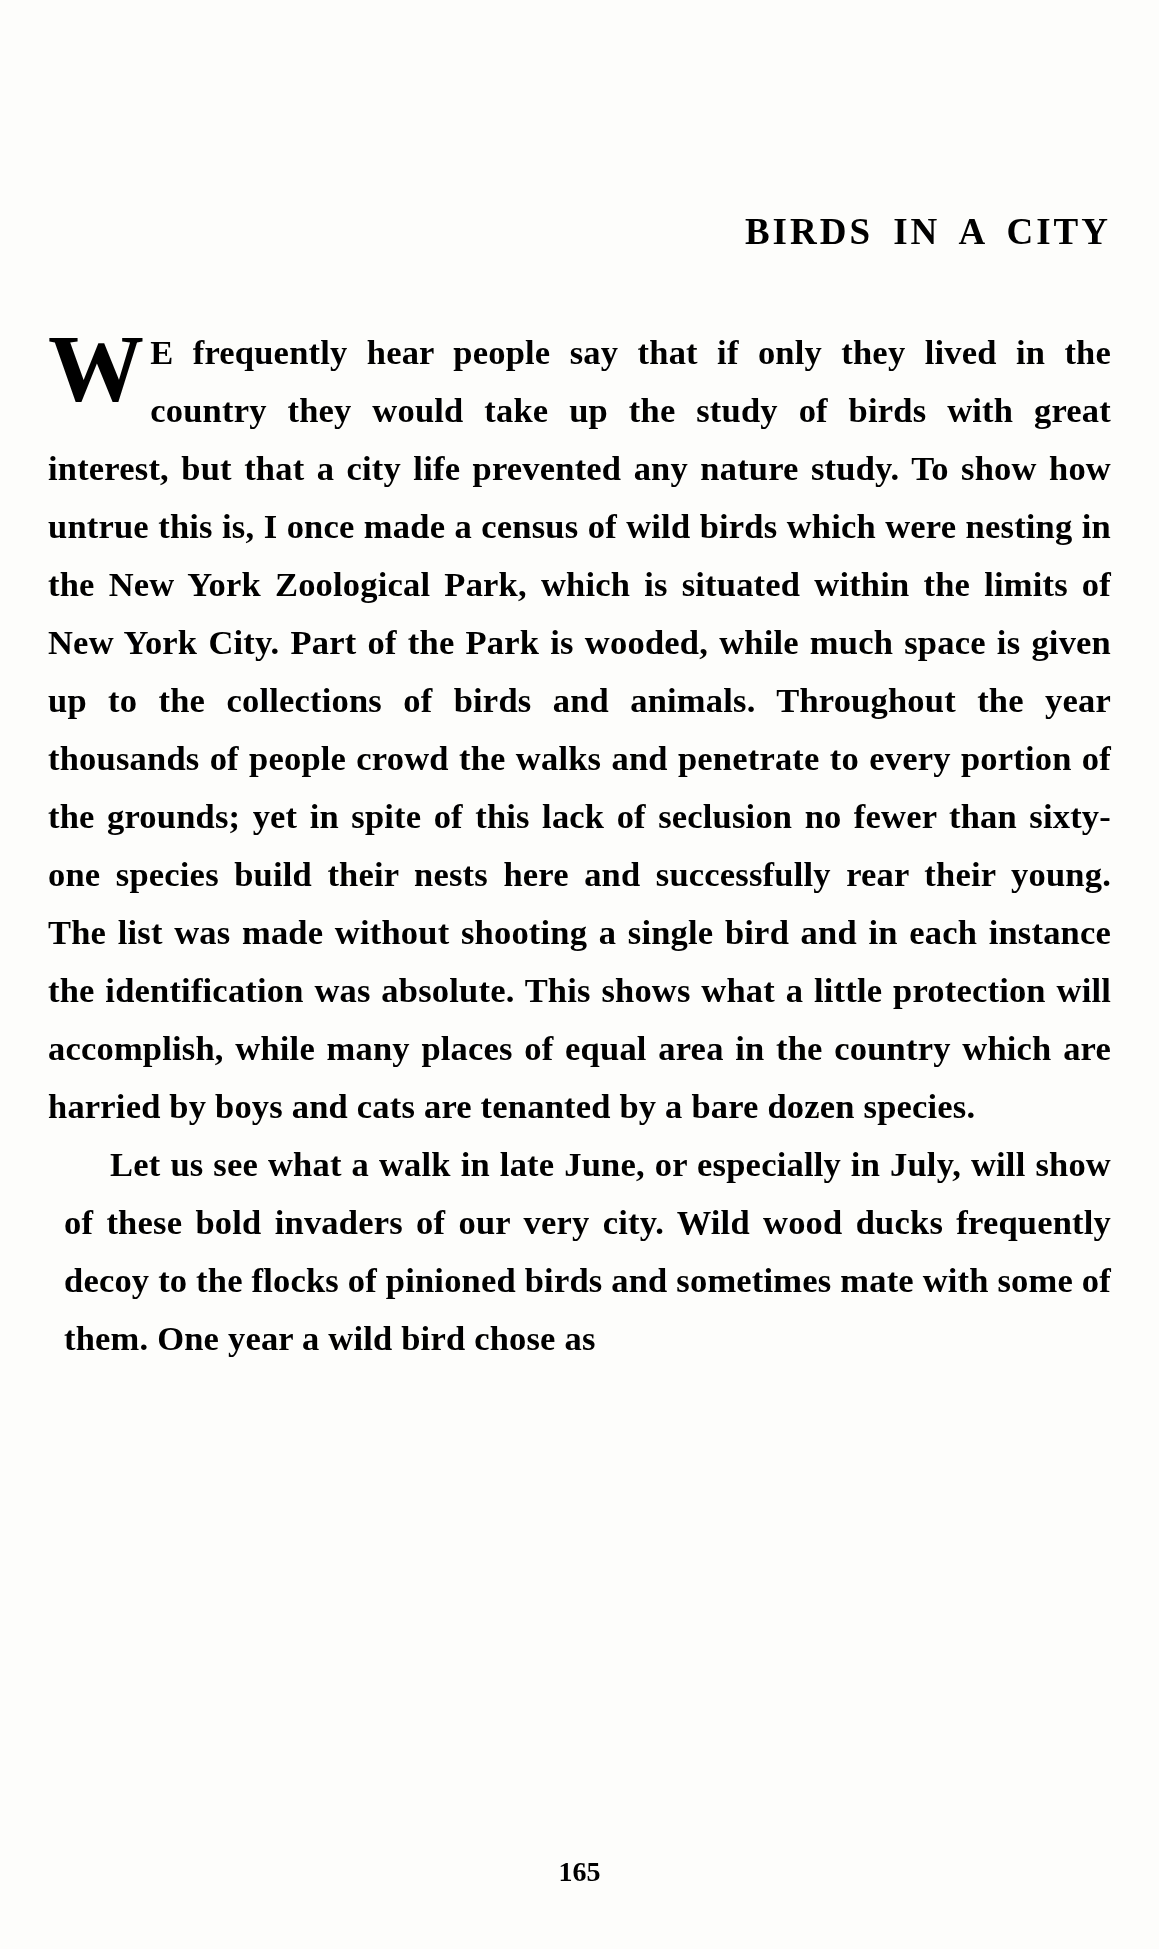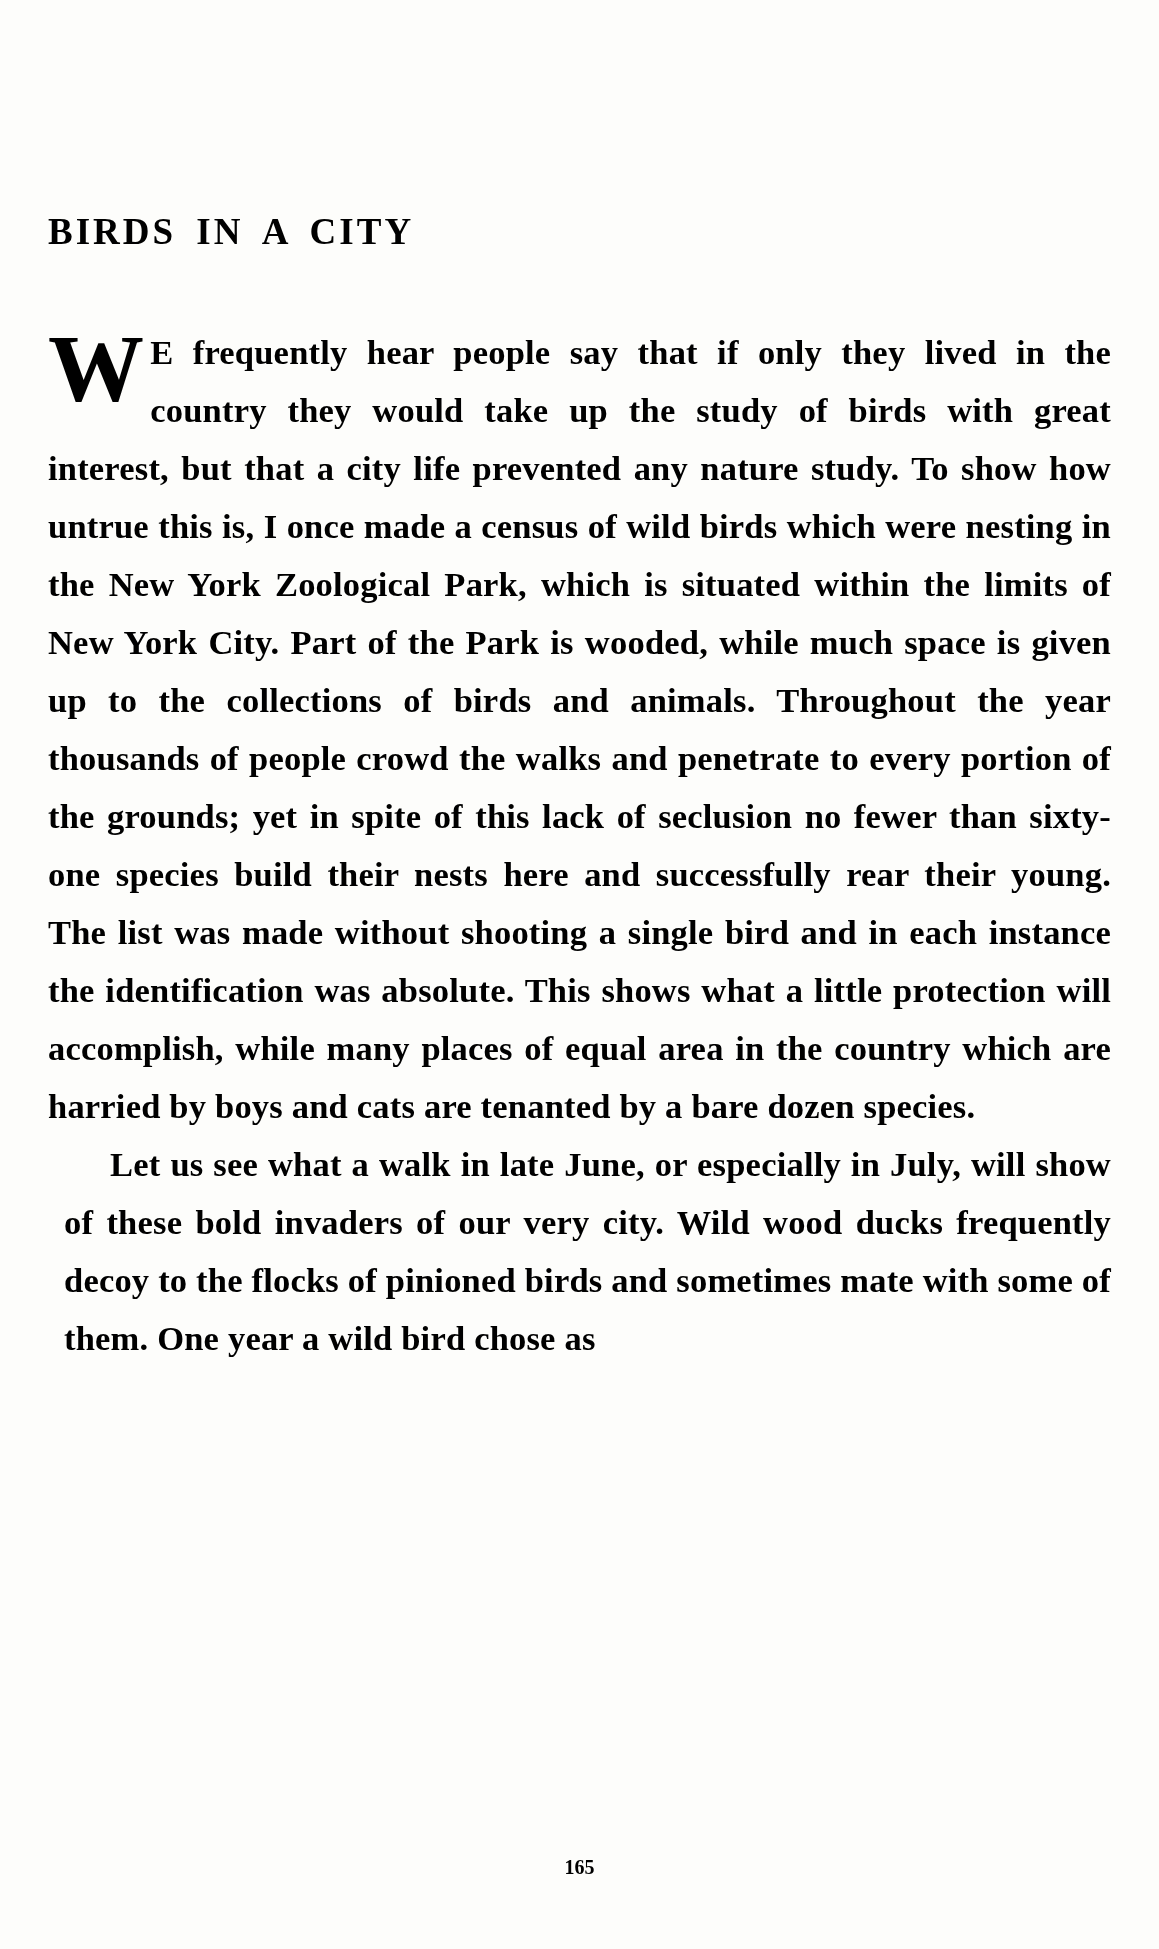--- a/index.html
+++ b/index.html
@@ -23,21 +23,21 @@
     height: 1949px;
     background: #fdfdfb;
   }
   .content {
     position: absolute;
     left: 48px;
     top: 210px;
     width: 1063px;
   }
   .page-title {
-    text-align: left;
+    text-align: right;
     font-size: 37px;
     letter-spacing: 3px;
     font-weight: 700;
     margin: 0 0 70px 0;
     font-family: "Liberation Serif", serif;
     word-spacing: 8px;
   }
   .body-text {
     font-size: 34.5px;
     line-height: 58px;
@@ -65,21 +65,21 @@
   }
   .para-gap {
     margin-top: 0px;
   }
   .folio {
     position: absolute;
     left: 0;
     right: 0;
     top: 1856px;
     text-align: center;
-    font-size: 20px;
+    font-size: 28px;
     font-weight: 700;
     font-family: "Liberation Serif", serif;
   }
   .para-first::after {
     content: "";
     display: block;
     clear: both;
   }
 </style>
 </head>

